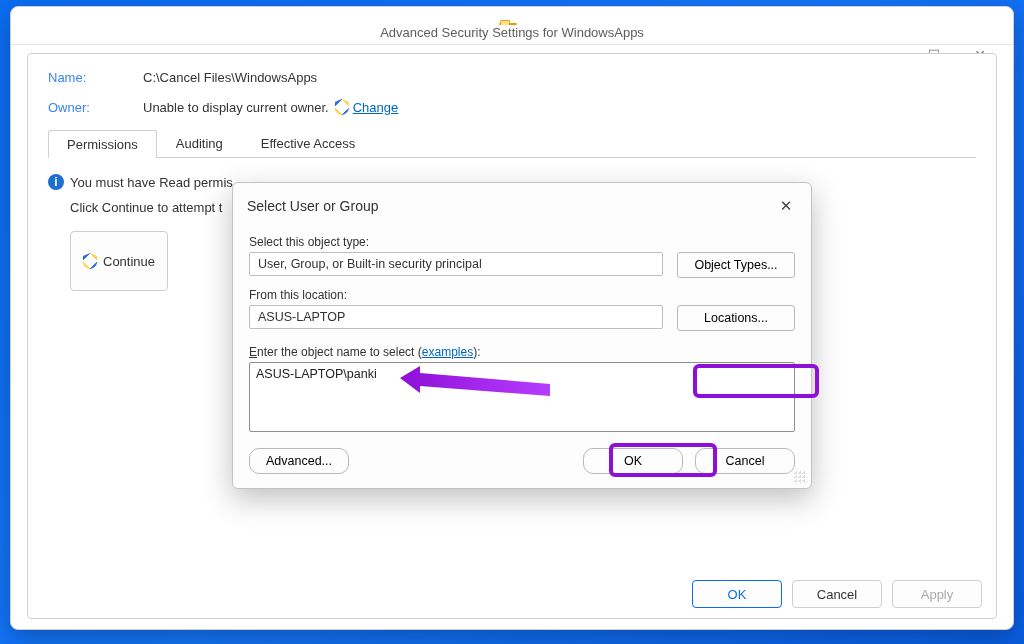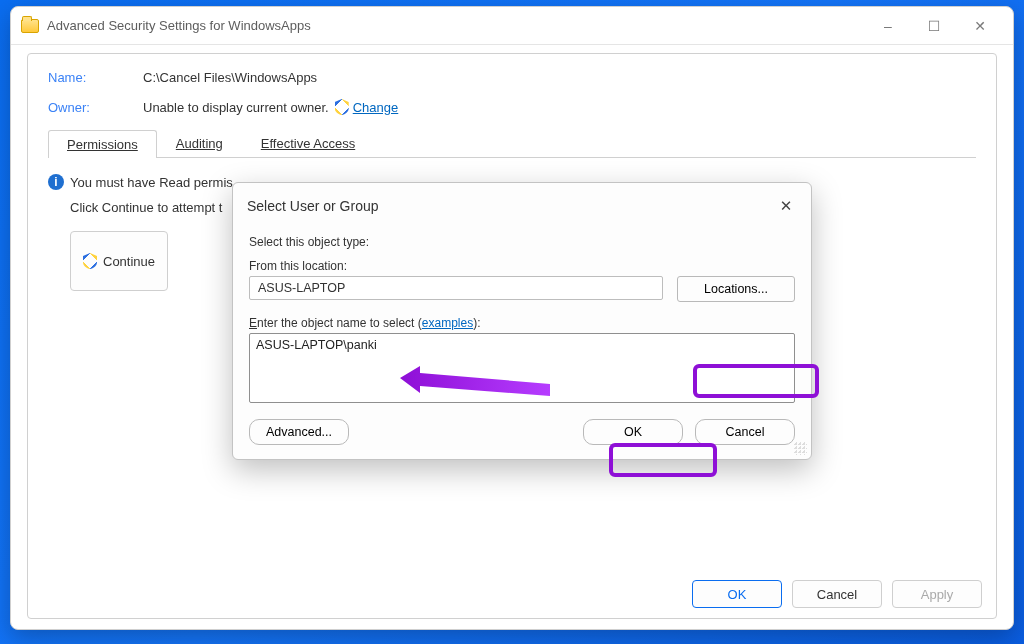--- a/index.html
+++ b/index.html
@@ -25,24 +25,25 @@
     border: 1px solid #cfcfcf;
     border-radius: 8px;
     box-shadow: 0 8px 24px rgba(0,0,0,.25);
     display: flex;
     flex-direction: column;
   }
   .titlebar {
     height: 38px;
     display: flex;
     align-items: center;
-    padding: 5px 10px;
+    padding: 16px 10px;
     color: #5d5d5d;
     font-size: 13px;
     border-bottom: 1px solid #e5e5e5;
+    flex-direction: column;
   }
   .titlebar .folder-ico {
     width: 18px; height: 14px; margin-right: 8px;
     background: linear-gradient(#ffe28a,#ffc93b);
     border: 1px solid #d9a400;
     border-radius: 2px;
     position: relative;
   }
   .titlebar .folder-ico::before{
     content:"";position:absolute;top:-4px;left:0;width:8px;height:4px;
@@ -69,21 +70,21 @@
     display:inline-block;width:14px;height:16px;vertical-align:-3px;margin:0 4px 0 6px;
     background:
       linear-gradient(135deg,#2c6fe0 50%, transparent 50%) top left/50% 50% no-repeat,
       linear-gradient(225deg,#ffd23e 50%, transparent 50%) top right/50% 50% no-repeat,
       linear-gradient(45deg,#ffd23e 50%, transparent 50%) bottom left/50% 50% no-repeat,
       linear-gradient(-45deg,#2c6fe0 50%, transparent 50%) bottom right/50% 50% no-repeat;
     clip-path: path("M7 0 L14 3 L14 9 C14 13 10.5 15.5 7 16 C3.5 15.5 0 13 0 9 L0 3 Z");
   }
   a.link{ color:#0067c0; text-decoration:underline; cursor:pointer; }
   
-  .tabs { display:flex; border-bottom:1px solid #d0d0d0; margin-top:4px;text-decoration:underline;}
+  .tabs { display:flex; border-bottom:1px solid #d0d0d0; margin-top:4px;}
   .tab {
     padding: 6px 18px;
     border:1px solid transparent;
     border-bottom:none;
     cursor:pointer;
     color:#333;
     background:transparent;
   }
   .tab.active{
     border-color:#d0d0d0;
@@ -231,20 +232,24 @@
 
 <div class="dialog">
   <div class="dlg-title">
     <span>Select User or Group</span>
     <span class="dlg-close">✕</span>
   </div>
 
   <div class="dlg-body">
 
     <div class="fld-label">Select this object type:</div>
+    <div class="fld-row">
+      <div class="ro-field">User, Group, or Built-in security principal</div>
+      <button class="side-btn">Object Types...</button>
+    </div>
 
     <div class="fld-label" style="margin-top:10px">From this location:</div>
     <div class="fld-row">
       <div class="ro-field">ASUS-LAPTOP</div>
       <button class="side-btn">Locations...</button>
     </div>
 
     <div class="fld-label" style="margin-top:14px">
       <span class="underline-accesskey">E</span><span>nter the object name to select (</span><a class="link">examples</a><span>):</span>
     </div>

